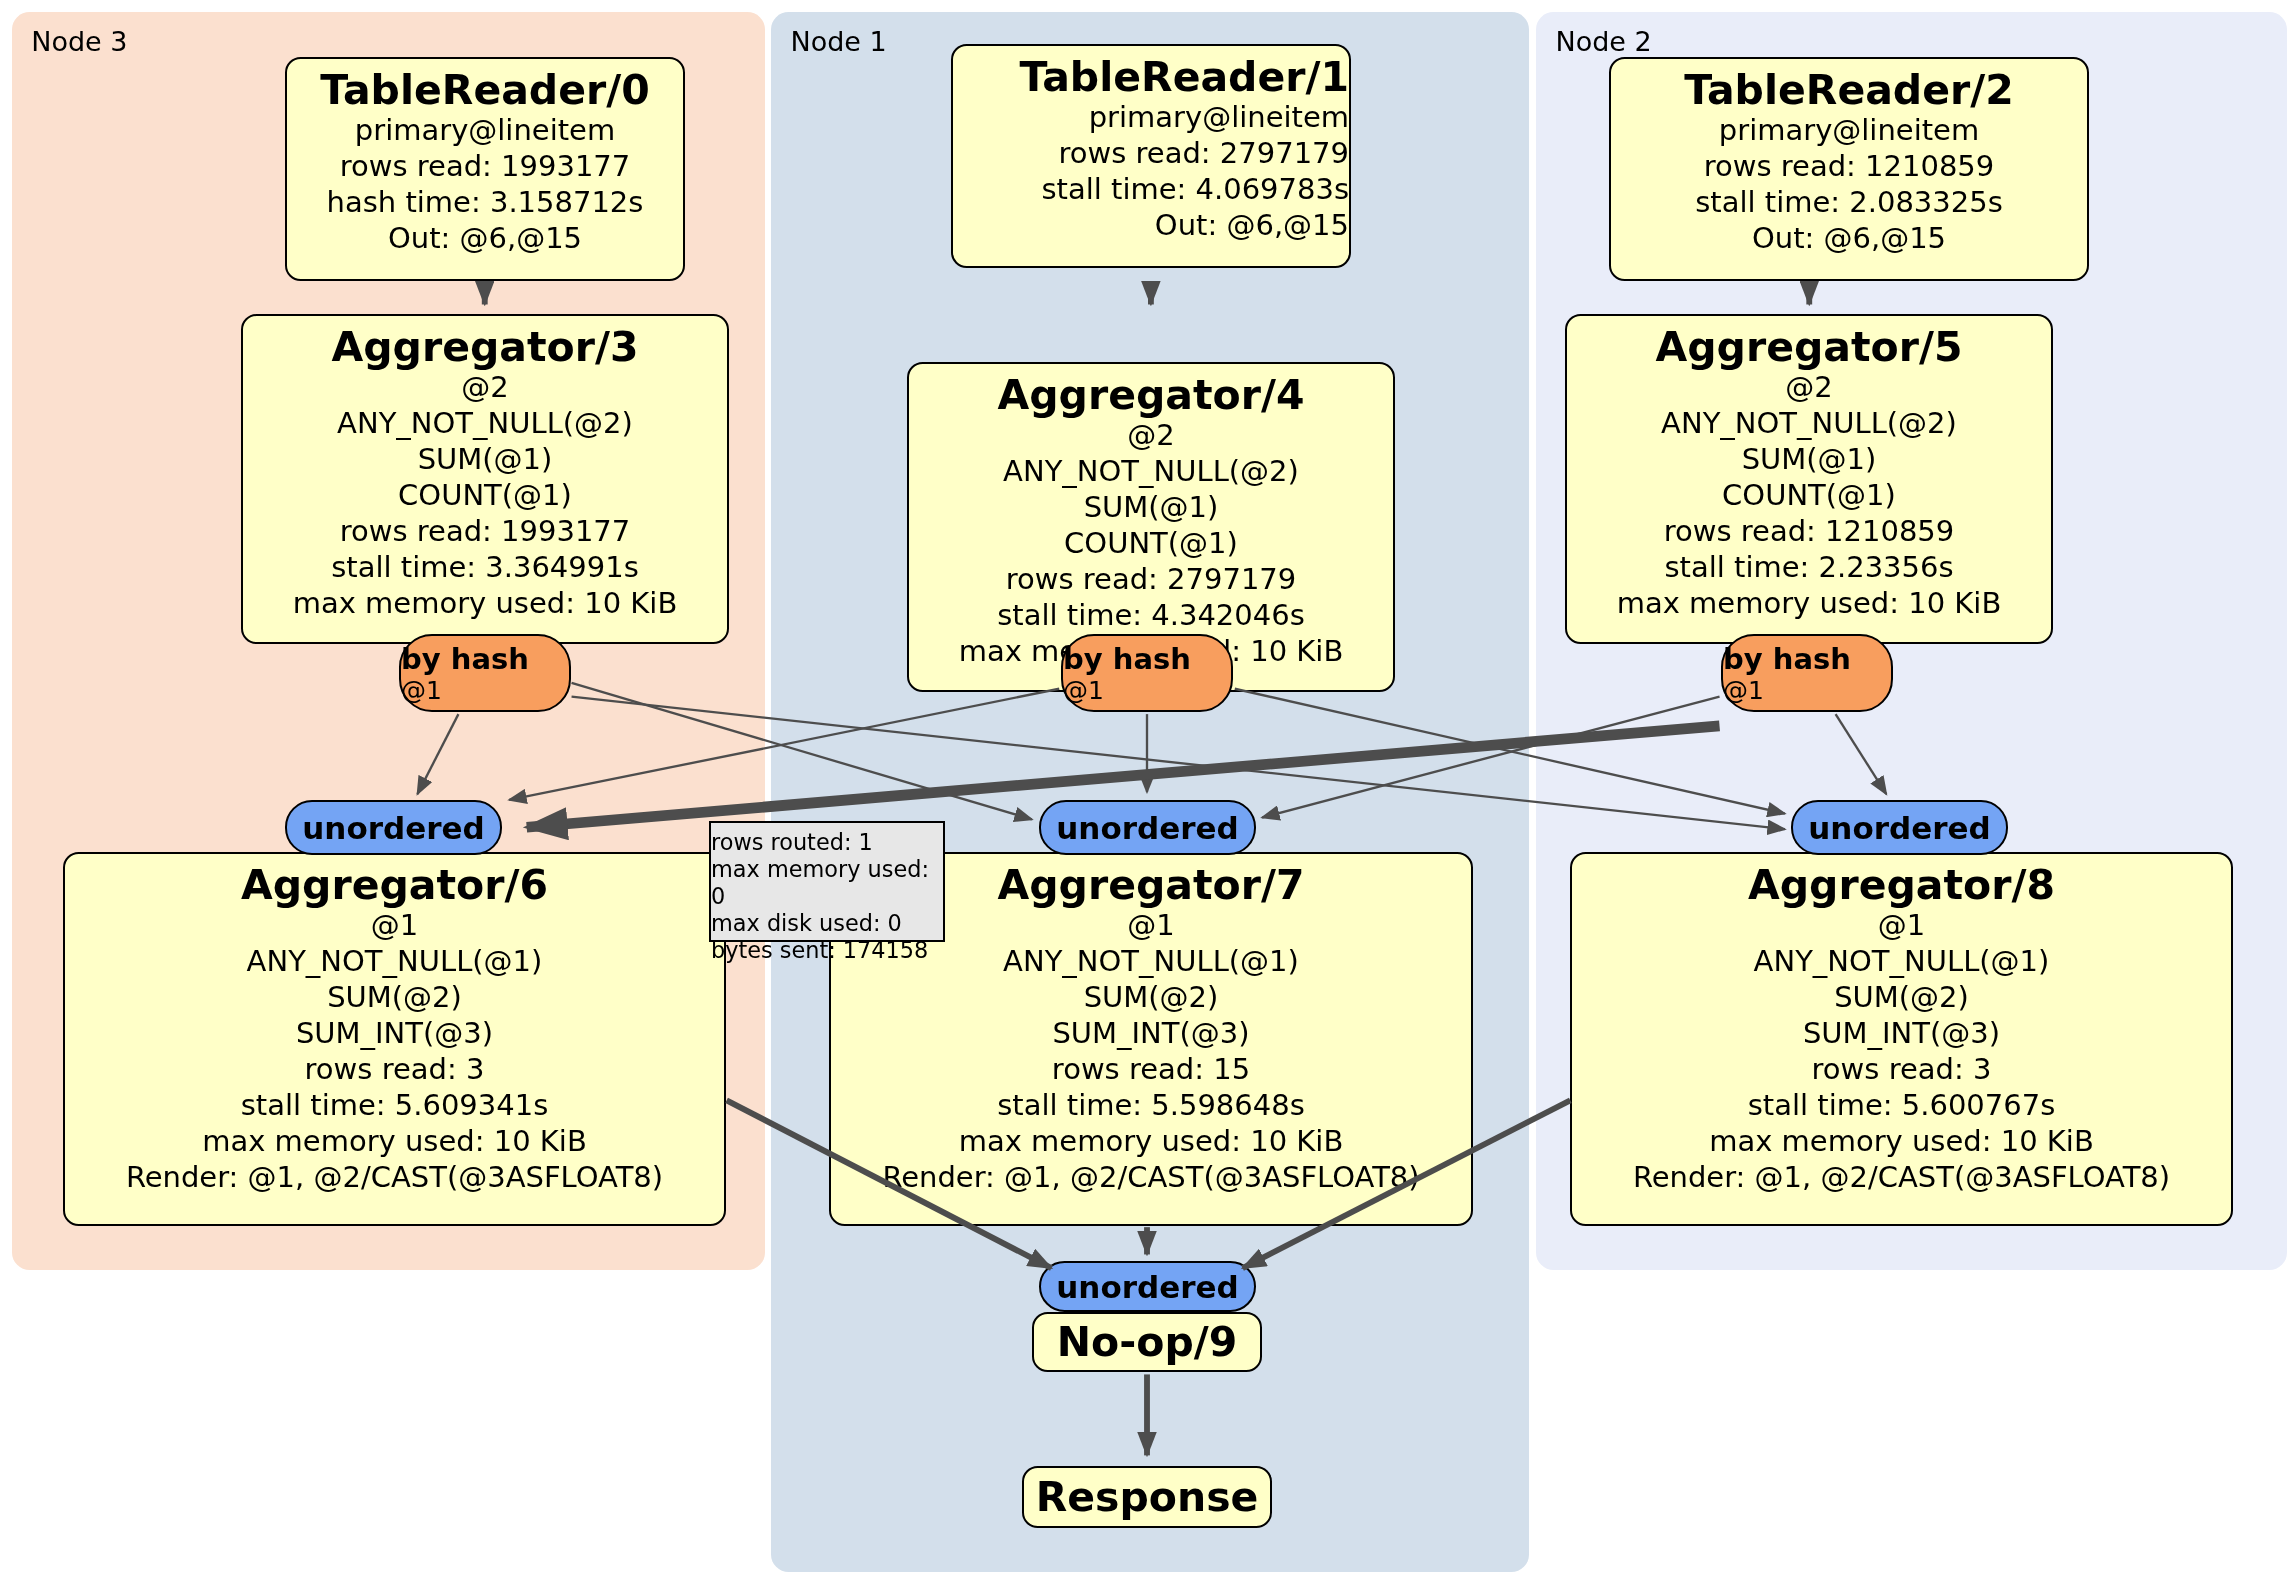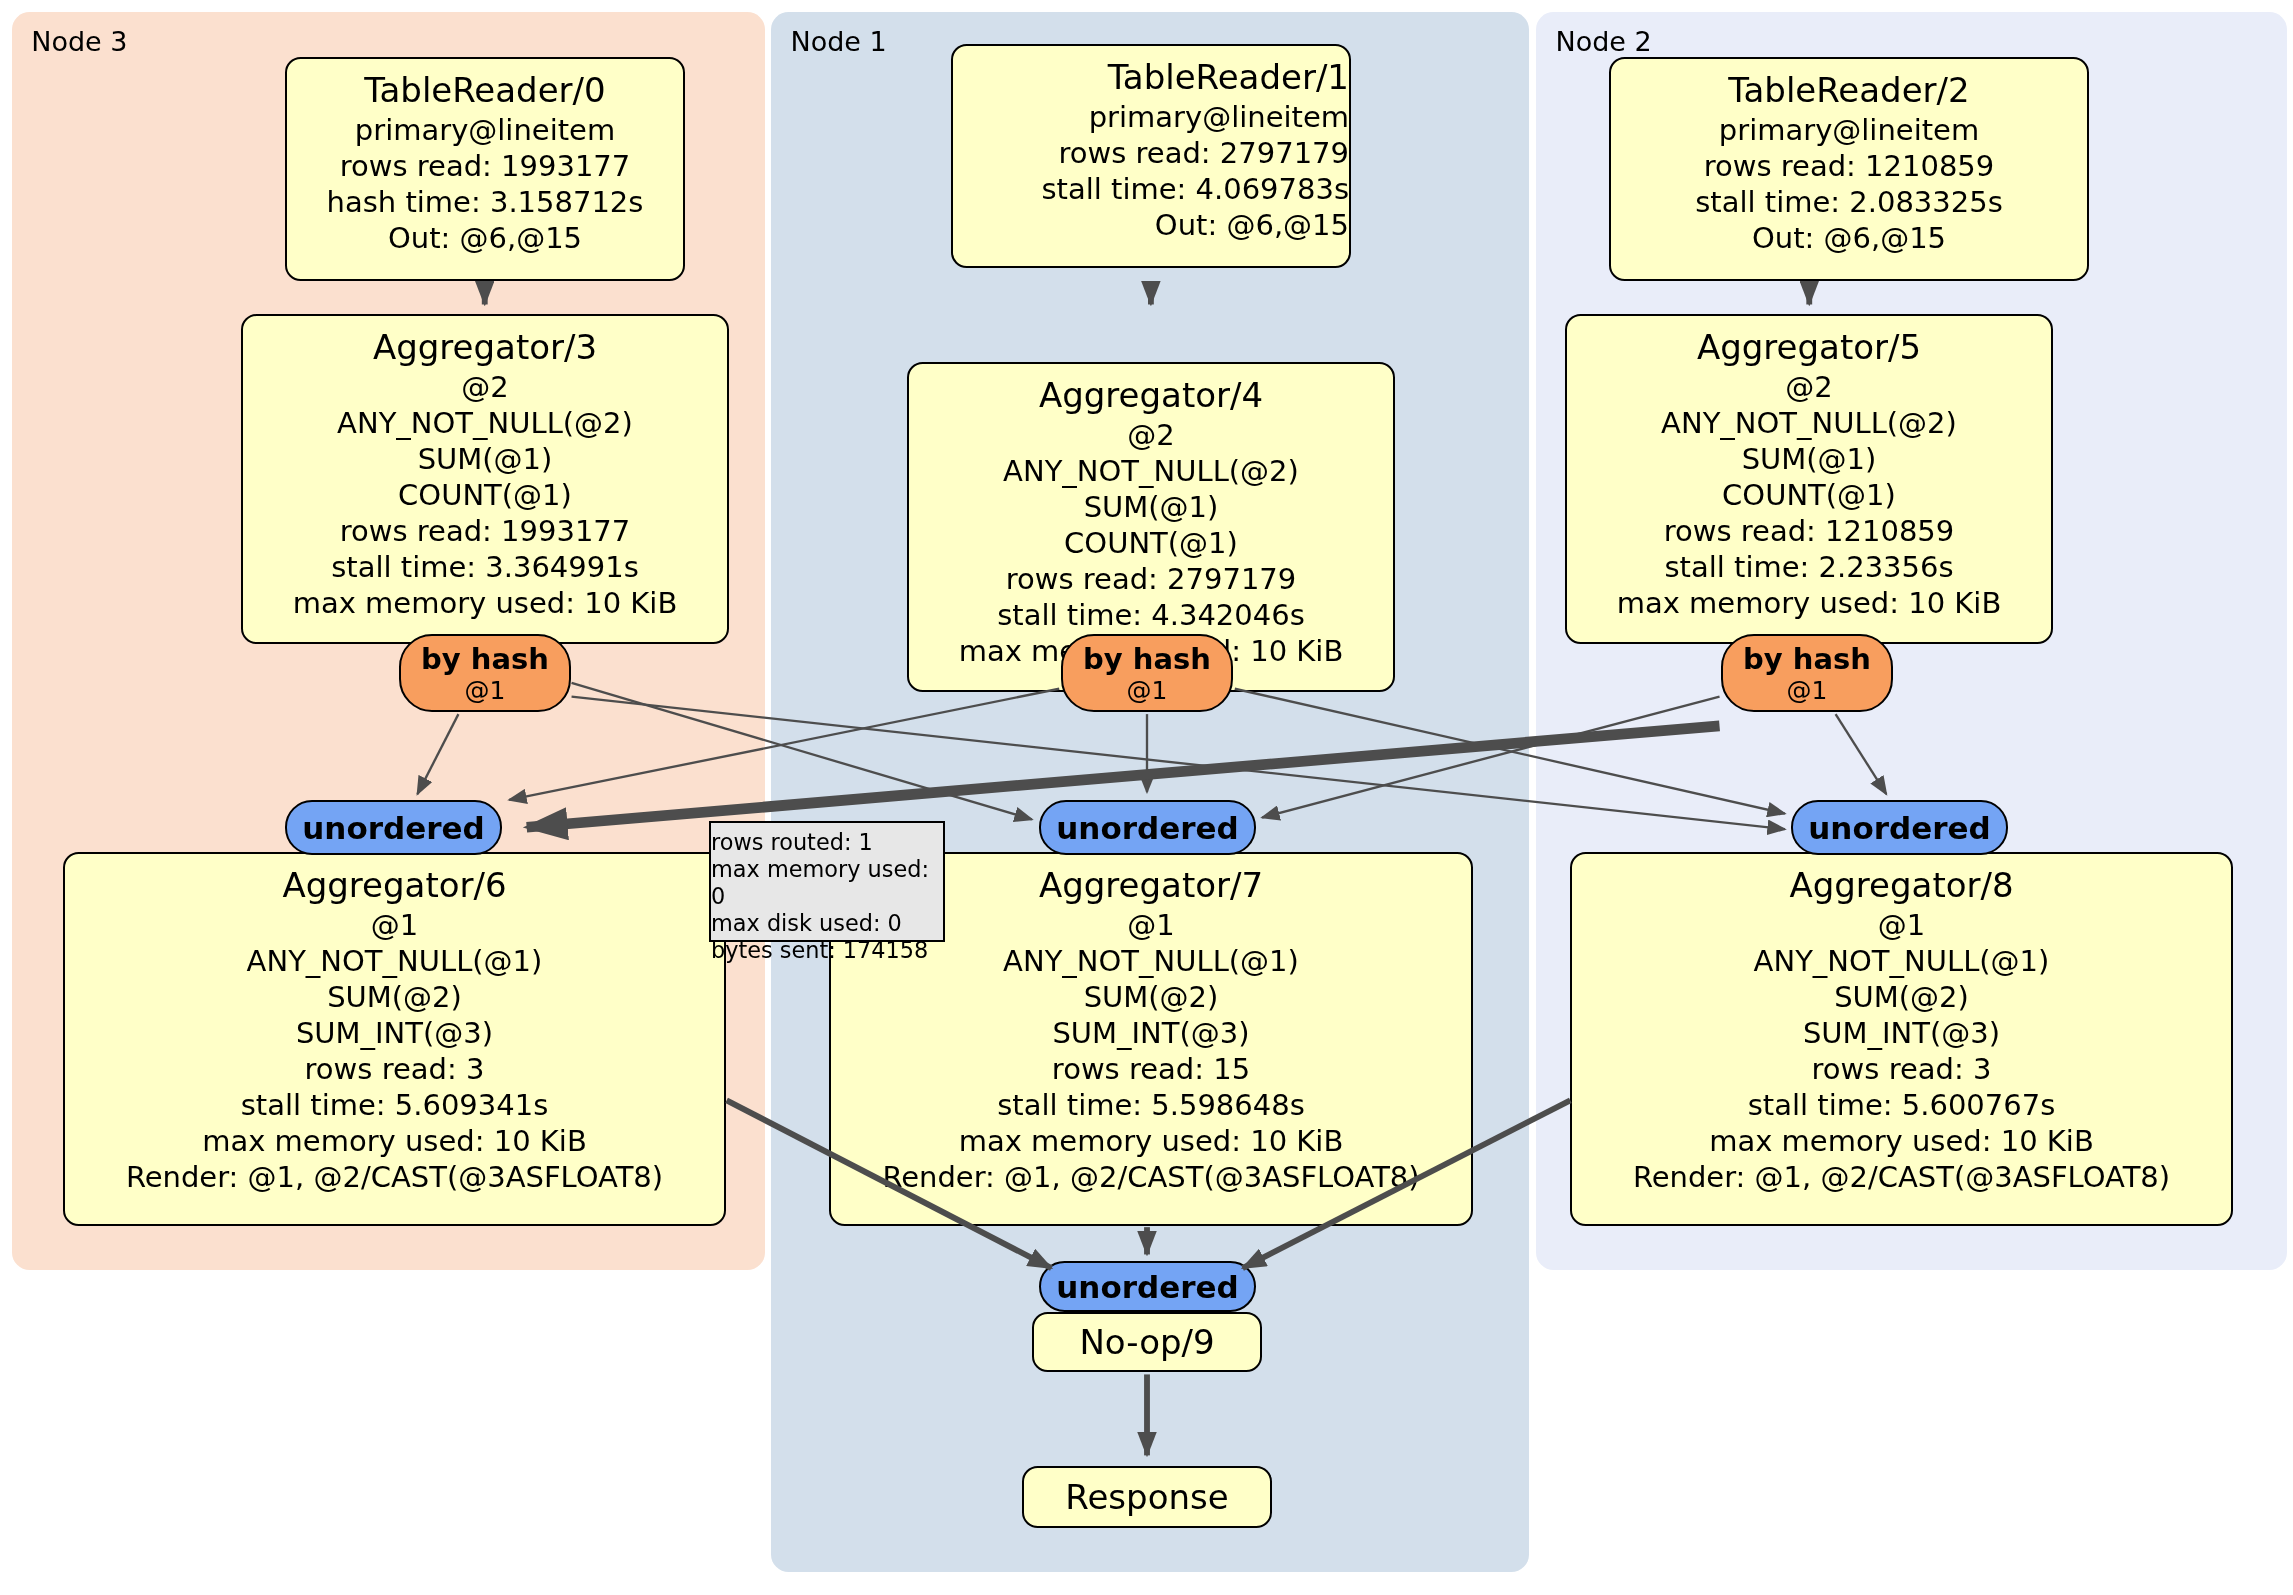--- a/index.html
+++ b/index.html
@@ -16,30 +16,30 @@
   #panel-node1{left:771px;top:11.7px;width:758px;height:1560px;background:var(--panel-blue,#d3dfeb);}
   #panel-node2{left:1536px;top:11.7px;width:751px;height:1258px;background:var(--panel-lav,#e9edf9);}
   .panel-label{font-size:27px;line-height:29px;padding:15.6px 0 0 19.5px;}
 
   .procbox{
     position:absolute;box-sizing:border-box;z-index:1;
     background:var(--box-yellow,#ffffc8);
     border:2.9px solid #000;border-radius:15.6px;
     text-align:center;padding-top:9.8px;
   }
-  .proc-title{font-size:34px;font-weight:normal;line-height:43px;}
+  .proc-title{font-size:41px;font-weight:bold;line-height:43px;}
   .proc-line{font-size:29px;line-height:36px;}
 
   .titleonly{display:flex;align-items:center;justify-content:center;padding-top:0;}
   .titleonly .proc-title{line-height:normal;}
 
   .router{
     position:absolute;box-sizing:border-box;z-index:2;
     background:var(--router-orange,#f89e5e);
-    border:2.9px solid #000;border-radius:33px;text-align:center;
+    border:2.9px solid #000;border-radius:33px;text-align:left;
   }
   .router-label{font-size:29px;font-weight:bold;line-height:35px;padding-top:5.9px;}
   .router-sub{font-size:25px;line-height:27px;}
   #bh3{left:399px;top:634px;width:172px;height:78px;}
   #bh1{left:1061px;top:634px;width:172px;height:78px;}
   #bh2{left:1721px;top:634px;width:172px;height:78px;}
 
   .sync{
     position:absolute;box-sizing:border-box;z-index:2;
     background:var(--sync-blue,#74a4f4);

